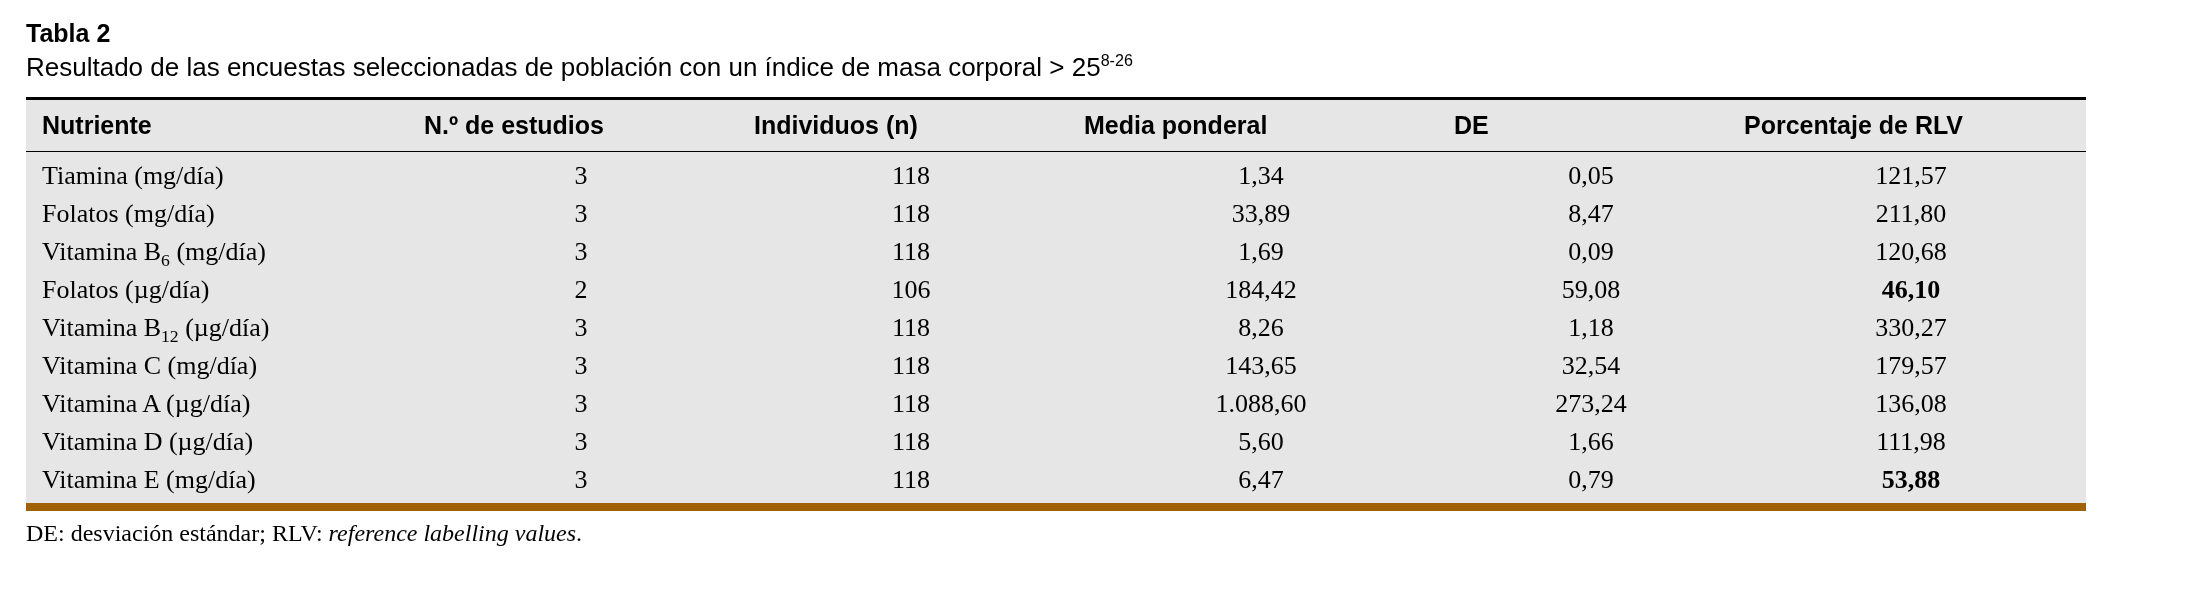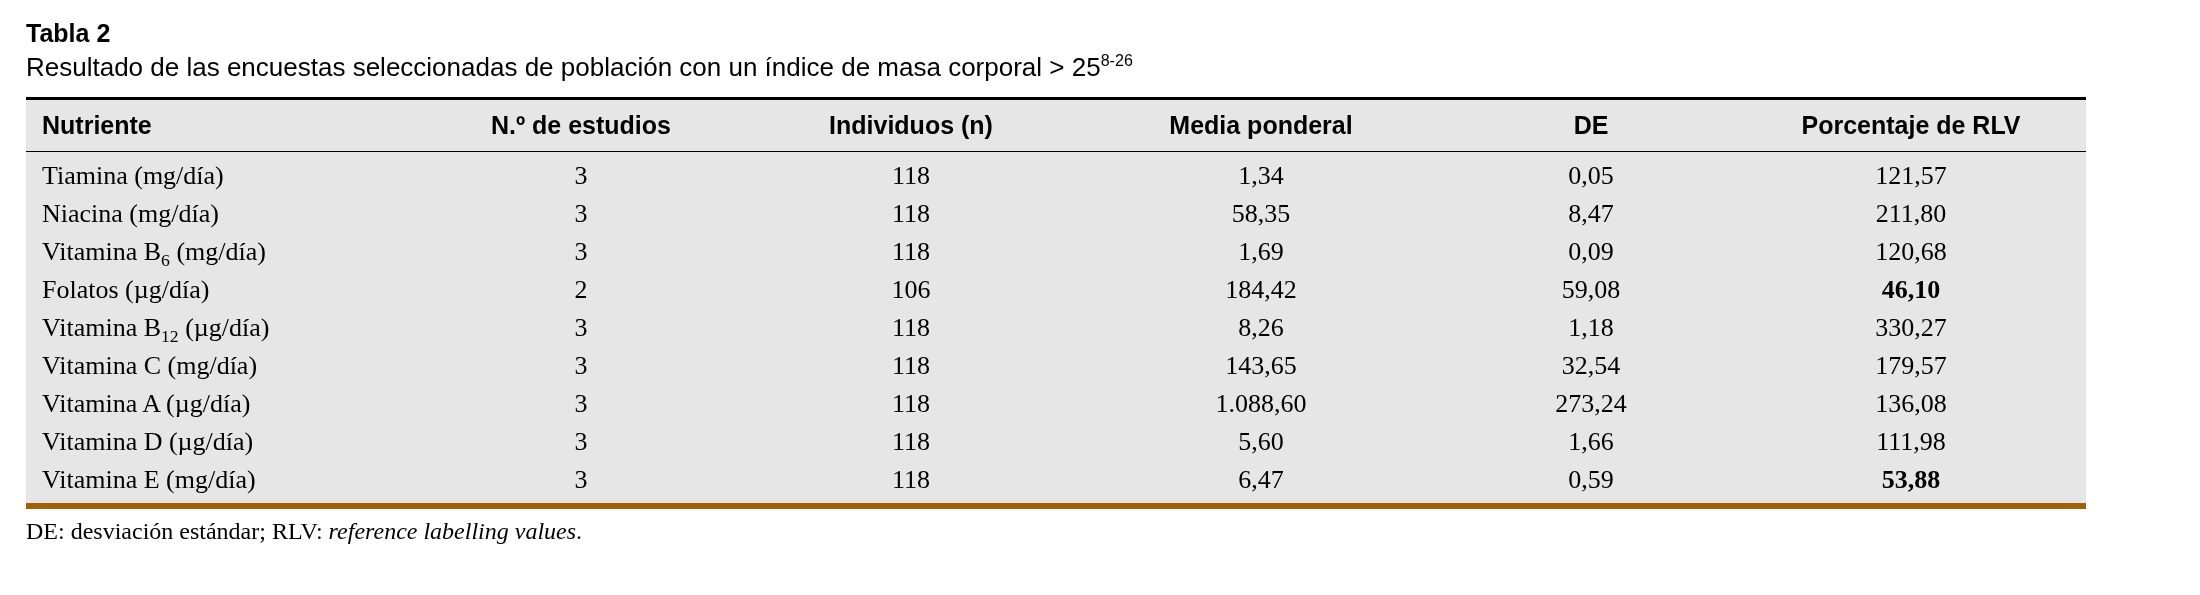--- a/index.html
+++ b/index.html
@@ -49,21 +49,21 @@
   table.data thead tr {
     background: #e6e6e6;
   }
   table.data thead th {
     font-family: "Liberation Sans", sans-serif;
     font-weight: bold;
     font-size: 25px;
     padding: 11px 8px 11px 8px;
     border-top: 3px solid #000;
     border-bottom: 1.5px solid #000;
-    text-align: center;
+    text-align: left;
     white-space: nowrap;
   }
   table.data thead th.left {
     text-align: left;
     padding-left: 16px;
   }
   table.data tbody tr {
     background: #e6e6e6;
   }
   table.data tbody td {
@@ -71,21 +71,21 @@
     font-size: 26px;
     padding: 4px 8px;
     text-align: center;
     white-space: nowrap;
   }
   table.data tbody td.left {
     text-align: left;
     padding-left: 16px;
   }
   table.data tbody tr:last-child td {
-    border-bottom: 6px solid #a16207;
+    border-bottom: 8px solid #a16207;
     padding-bottom: 8px;
   }
   table.data tbody tr:first-child td {
     padding-top: 9px;
   }
   td.bold, .bold {
     font-weight: bold;
   }
   sub {
     font-size: 0.68em;
@@ -134,24 +134,24 @@
       <tbody id="table-body">
           <tr>
             <td class="left">Tiamina (mg/día)</td>
             <td>3</td>
             <td>118</td>
             <td>1,34</td>
             <td>0,05</td>
             <td>121,57</td>
           </tr>
           <tr>
-            <td class="left">Niacina (mg/día)</td>
-            <td>3</td>
-            <td>118</td>
-            <td>58,35</td>
+            <td class="left">Folatos (mg/día)</td>
+            <td>3</td>
+            <td>118</td>
+            <td>33,89</td>
             <td>8,47</td>
             <td>211,80</td>
           </tr>
           <tr>
             <td class="left">Vitamina B<sub>6</sub> (mg/día)</td>
             <td>3</td>
             <td>118</td>
             <td>1,69</td>
             <td>0,09</td>
             <td>120,68</td>
@@ -194,21 +194,21 @@
             <td>118</td>
             <td>5,60</td>
             <td>1,66</td>
             <td>111,98</td>
           </tr>
           <tr>
             <td class="left">Vitamina E (mg/día)</td>
             <td>3</td>
             <td>118</td>
             <td>6,47</td>
-            <td>0,59</td>
+            <td>0,79</td>
             <td class="bold">53,88</td>
           </tr>
         </tbody>
     </table>
 
     <div class="footnote"><span>DE: desviación estándar; RLV: </span><em>reference labelling values</em><span>.</span></div>
 
   </div>
 </div>
 

